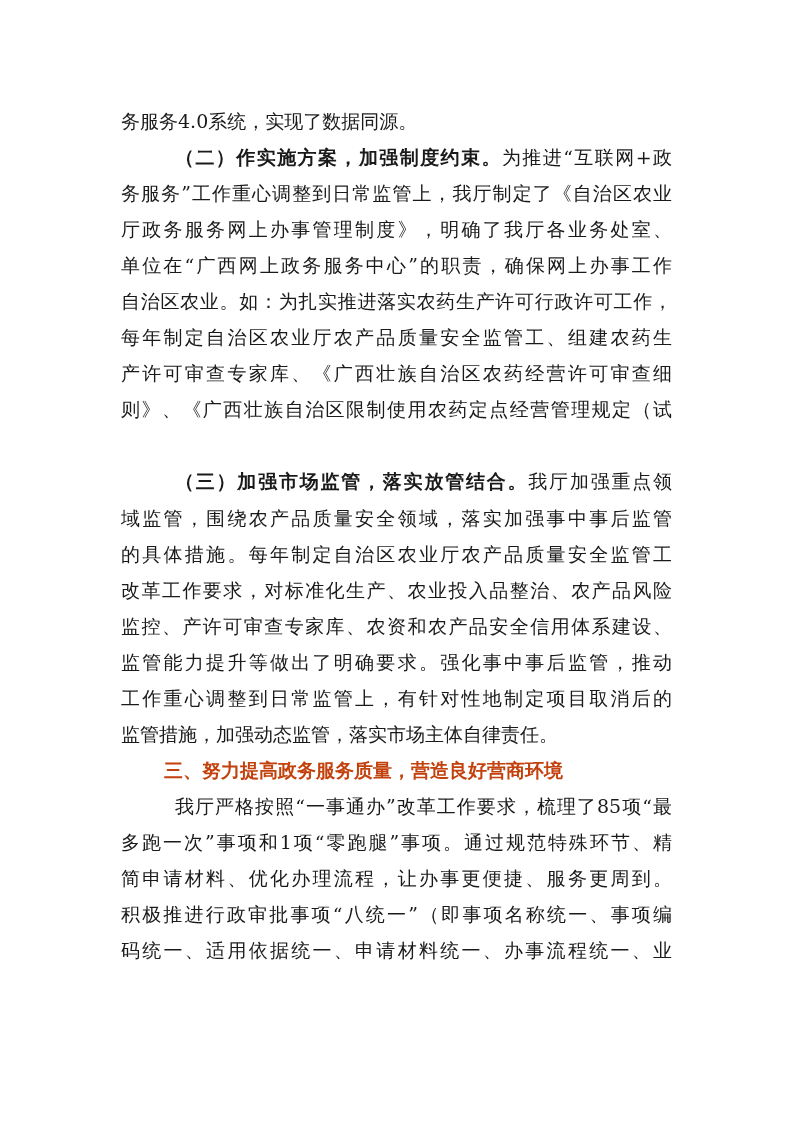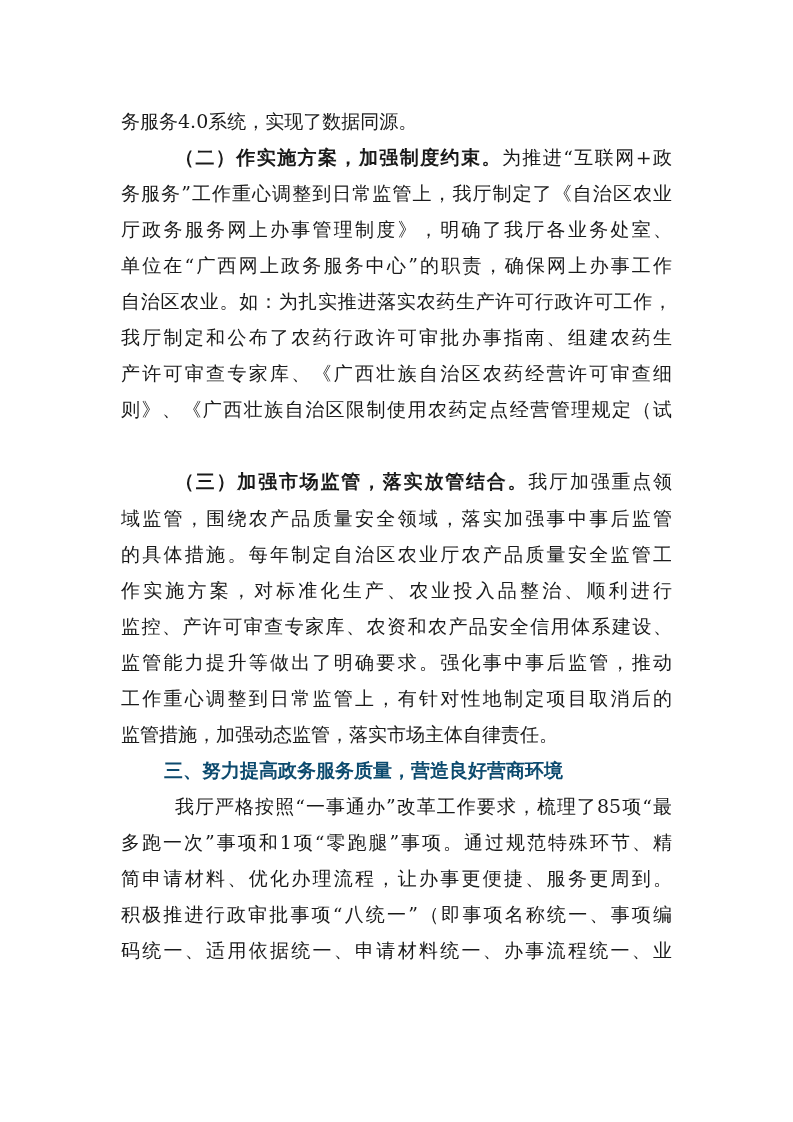--- a/index.html
+++ b/index.html
@@ -20,45 +20,45 @@
     text-align: justify;
     text-align-last: justify;
     letter-spacing: 0px;
   }
   .line.last { text-align-last: left; }
   .line.indent { left: 175px; width: 497px; }
   .bold { font-weight: bold; }
   .heading {
     font-family: "DejaVu Sans", "Liberation Sans", sans-serif;
     font-weight: bold;
-    color: #0c4a6e;
+    color: #c2410c;
   }
 </style>
 </head>
 <body>
 
 <div class="page">
 
   <div class="line last" style="top:103px">务服务4.0系统，实现了数据同源。</div>
 
   <div class="line indent" style="top:139px"><span class="bold">（二）作实施方案，加强制度约束。</span><span id="l1rest">为推进“互联网+政</span></div>
 
   <div class="line" style="top:175px">务服务”工作重心调整到日常监管上，我厅制定了《自治区农业</div>
   <div class="line" style="top:211px">厅政务服务网上办事管理制度》，明确了我厅各业务处室、</div>
   <div class="line" style="top:247px">单位在“广西网上政务服务中心”的职责，确保网上办事工作</div>
   <div class="line" style="top:283px">自治区农业。如：为扎实推进落实农药生产许可行政许可工作，</div>
-  <div class="line" style="top:319px">我厅制定和公布了农药行政许可审批办事指南、组建农药生</div>
+  <div class="line" style="top:319px">每年制定自治区农业厅农产品质量安全监管工、组建农药生</div>
   <div class="line" style="top:355px">产许可审查专家库、《广西壮族自治区农药经营许可审查细</div>
   <div class="line" style="top:391px">则》、《广西壮族自治区限制使用农药定点经营管理规定（试</div>
 
   <div class="line indent" style="top:463px"><span class="bold">（三）加强市场监管，落实放管结合。</span><span id="l10rest">我厅加强重点领</span></div>
 
   <div class="line" style="top:500px">域监管，围绕农产品质量安全领域，落实加强事中事后监管</div>
   <div class="line" style="top:536px">的具体措施。每年制定自治区农业厅农产品质量安全监管工</div>
-  <div class="line" style="top:572px">作实施方案，对标准化生产、农业投入品整治、顺利进行</div>
+  <div class="line" style="top:572px">改革工作要求，对标准化生产、农业投入品整治、农产品风险</div>
   <div class="line" style="top:608px">监控、产许可审查专家库、农资和农产品安全信用体系建设、</div>
   <div class="line" style="top:644px">监管能力提升等做出了明确要求。强化事中事后监管，推动</div>
   <div class="line" style="top:680px">工作重心调整到日常监管上，有针对性地制定项目取消后的</div>
   <div class="line last" style="top:716px">监管措施，加强动态监管，落实市场主体自律责任。</div>
 
   <div class="line heading last" style="top:752px; left:164px; width:520px;">三、努力提高政务服务质量，营造良好营商环境</div>
 
   <div class="line indent" style="top:788px">我厅严格按照“一事通办”改革工作要求，梳理了85项“最</div>
   <div class="line" style="top:824px">多跑一次”事项和1项“零跑腿”事项。通过规范特殊环节、精</div>
   <div class="line" style="top:860px">简申请材料、优化办理流程，让办事更便捷、服务更周到。</div>

